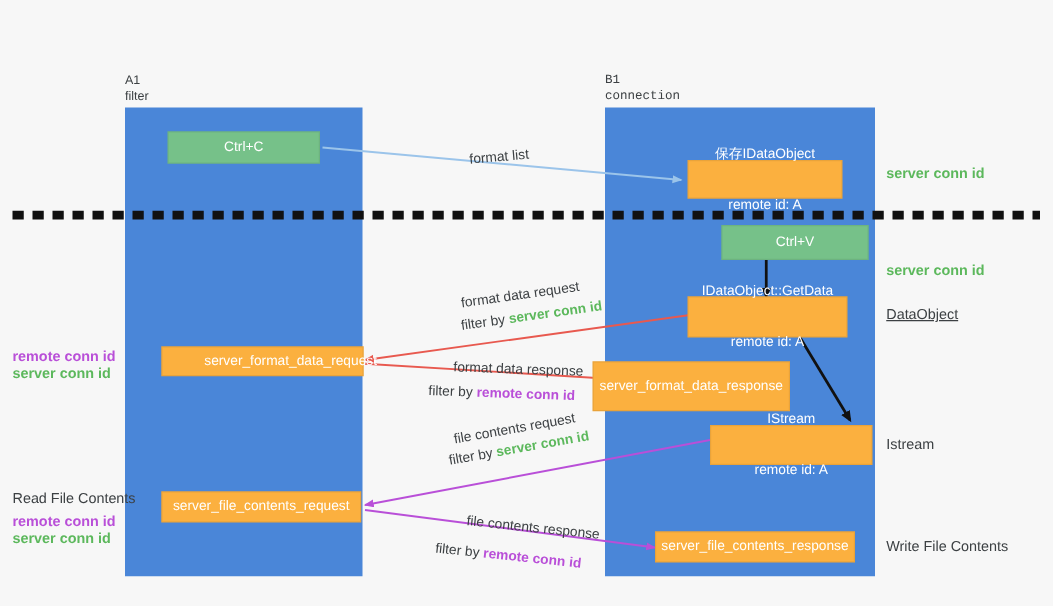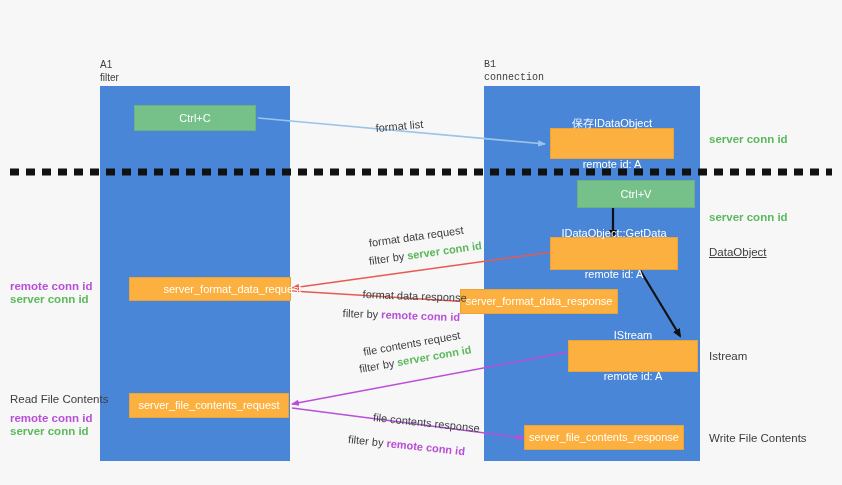--- a/index.html
+++ b/index.html
@@ -124,21 +124,21 @@
 
   <div class="nbox orange" style="left:550px;top:237px;width:128px;height:33px;">
     <div>IDataObject::GetData</div>
     <div>remote id: A</div>
   </div>
 
   <div class="nbox orange" style="left:129px;top:277px;width:162px;height:24px;padding-left:45px;">
     <div>server_format_data_request</div>
   </div>
 
-  <div class="nbox orange" style="left:460px;top:289px;width:158px;height:25px;align-items:center;">
+  <div class="nbox orange" style="left:474px;top:289px;width:158px;height:40px;align-items:center;">
     <div>server_format_data_response</div>
   </div>
 
   <div class="nbox orange" style="left:568px;top:340px;width:130px;height:32px;">
     <div>IStream</div>
     <div>remote id: A</div>
   </div>
 
   <div class="nbox orange" style="left:524px;top:425px;width:160px;height:25px;">
     <div>server_file_contents_response</div>

